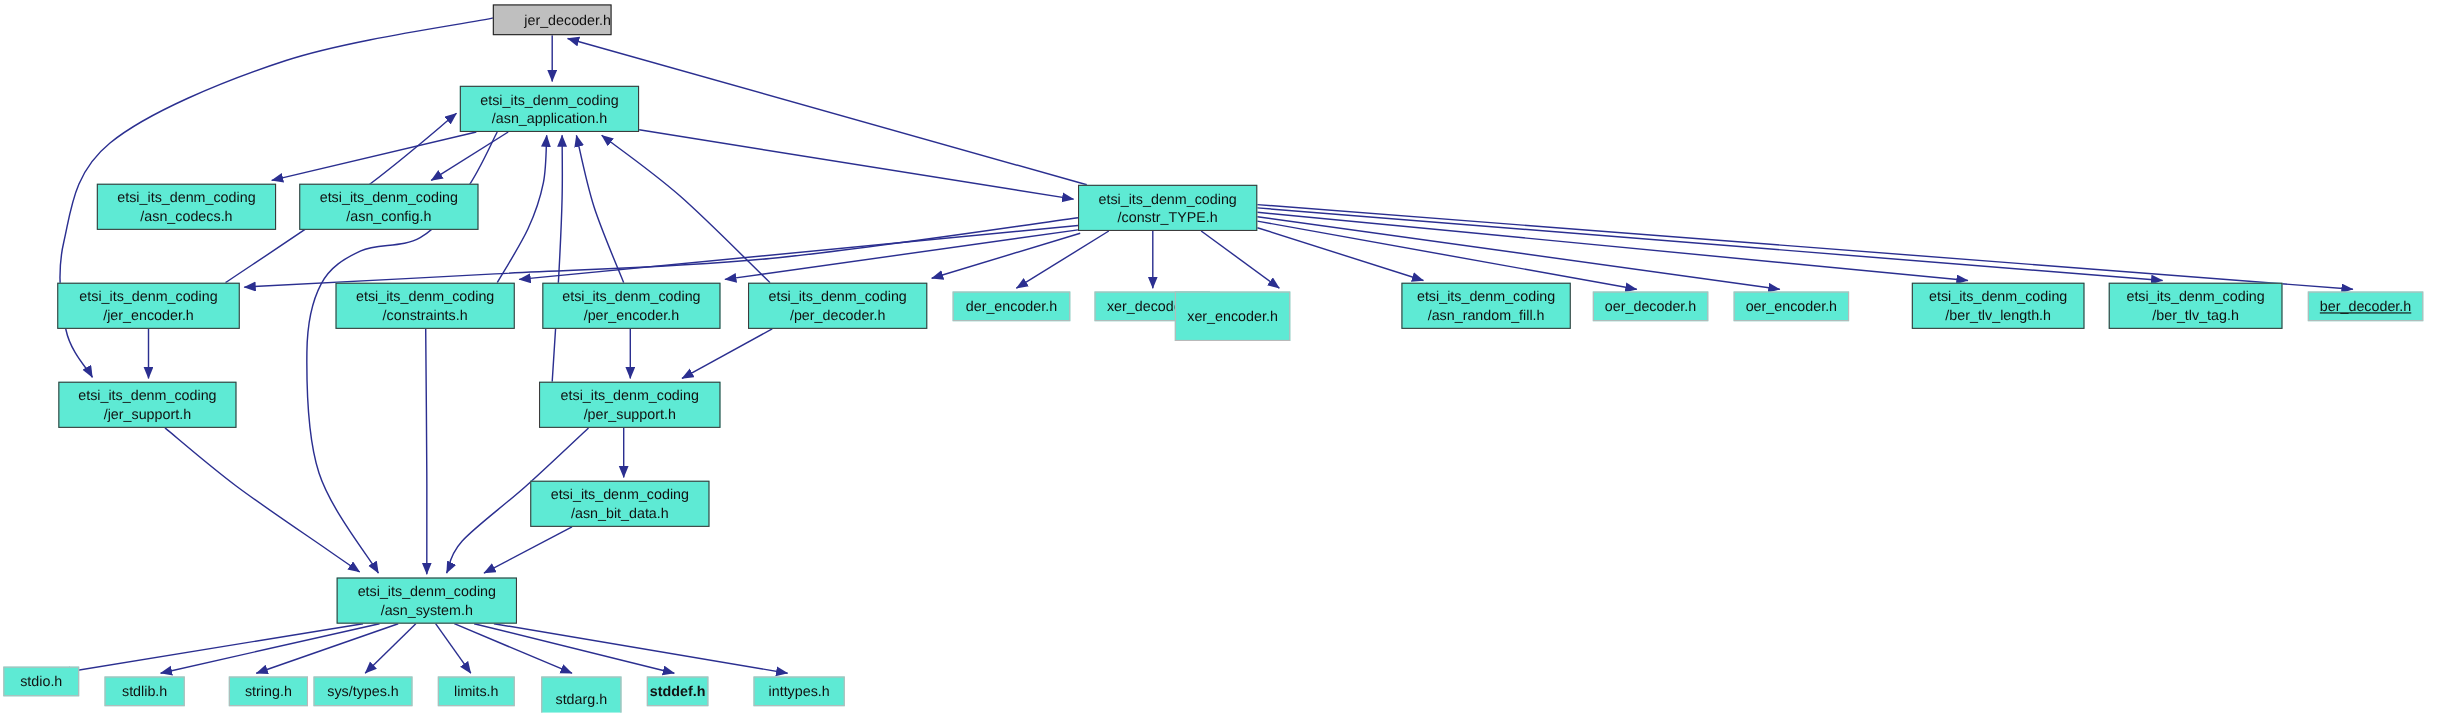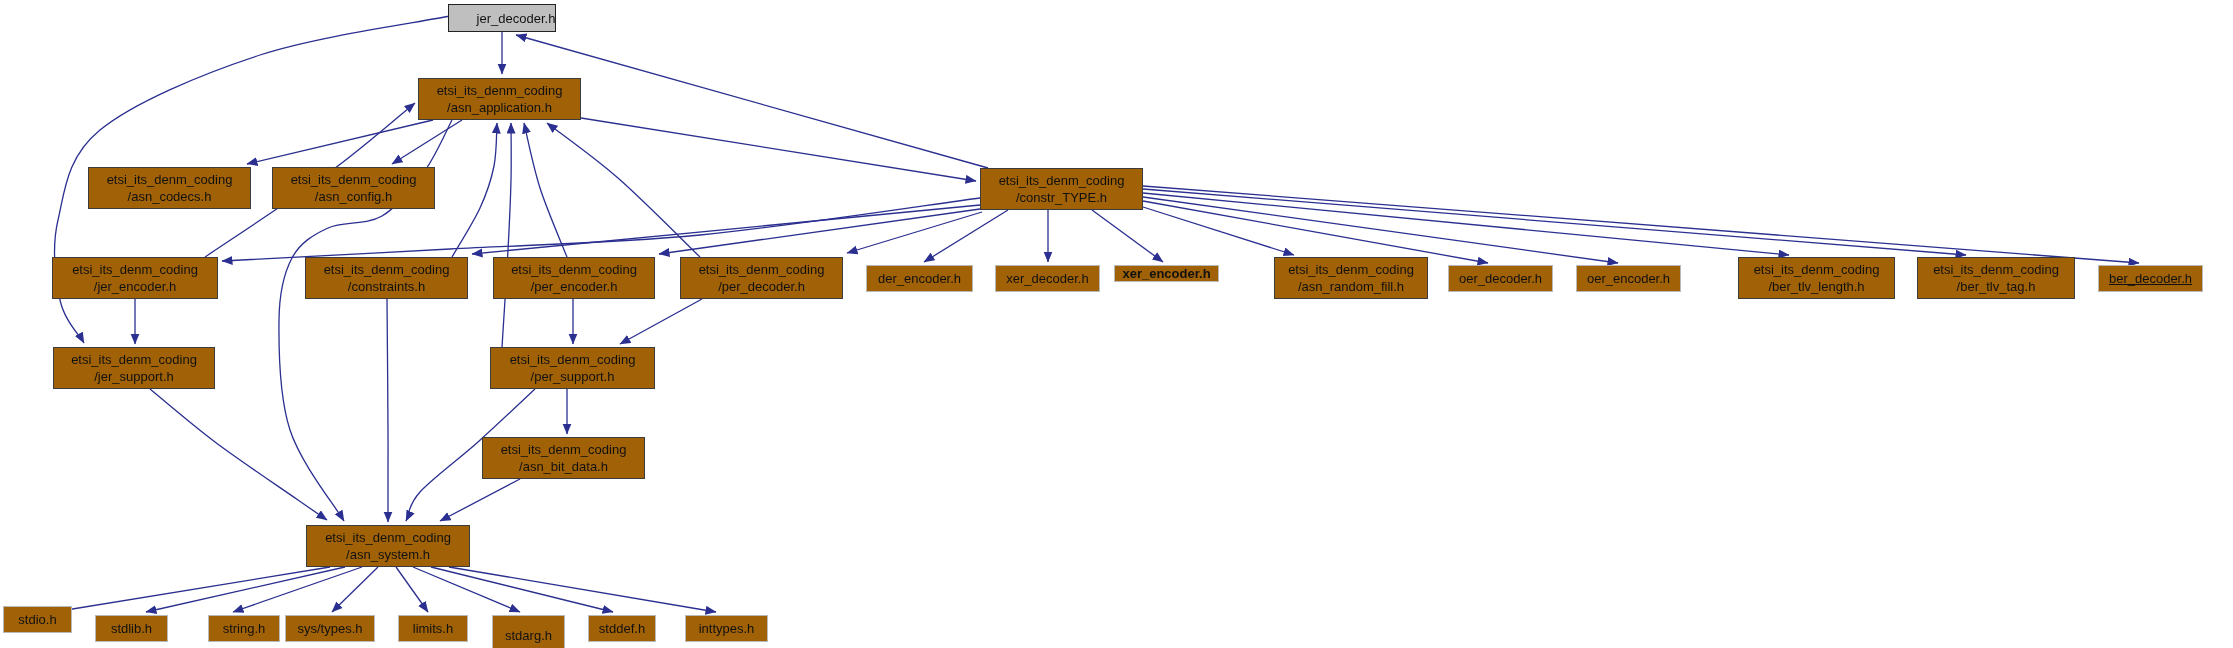--- a/index.html
+++ b/index.html
@@ -1,19 +1,19 @@
 <!DOCTYPE html>
 <html><head>
 <meta charset="utf-8">
 <style>
   html,body{margin:0;padding:0;background:#ffffff;}
   #stage{position:relative;width:2233px;height:648px;background:#ffffff;overflow:hidden;
          font-family:"Liberation Sans", sans-serif;}
   #edge-layer{position:absolute;left:0;top:0;width:2233px;height:648px;}
-  .node{position:absolute;box-sizing:border-box;background:#a16207;
+  .node{position:absolute;box-sizing:border-box;background:#5eead4;
         display:flex;flex-direction:column;align-items:center;justify-content:center;
         text-align:center;color:#111;font-size:13px;line-height:17px;white-space:nowrap;}
   .node.internal{border:1.5px solid #3c3c3c;}
   .node.root{border:1.7px solid #222222;background:#bfbfbf;}
   .node.external{border:1.4px solid #b9b9b9;}
   .node span{display:block;pointer-events:none;}
 </style>
 </head>
 <body>
 
@@ -103,21 +103,21 @@
       <div class="node internal" style="left: 680px; top: 257px; width: 163px; height: 42px;">
         <span>etsi_its_denm_coding</span>
         <span>/per_decoder.h</span>
       </div>
       <div class="node external" style="left: 866px; top: 265px; width: 107px; height: 27px;">
         <span>der_encoder.h</span>
       </div>
       <div class="node external" style="left: 995px; top: 265px; width: 105px; height: 27px;">
         <span>xer_decoder.h</span>
       </div>
-      <div class="node external" style="left: 1114px; top: 265px; width: 105px; height: 17px; font-weight: bold;">
+      <div class="node external" style="left: 1068px; top: 265px; width: 105px; height: 45px;">
         <span>xer_encoder.h</span>
       </div>
       <div class="node internal" style="left: 1274px; top: 257px; width: 154px; height: 42px;">
         <span>etsi_its_denm_coding</span>
         <span>/asn_random_fill.h</span>
       </div>
       <div class="node external" style="left: 1448px; top: 265px; width: 105px; height: 27px;">
         <span>oer_decoder.h</span>
       </div>
       <div class="node external" style="left: 1576px; top: 265px; width: 105px; height: 27px;">
@@ -161,20 +161,20 @@
       </div>
       <div class="node external" style="left: 285px; top: 615px; width: 90px; height: 27px;">
         <span>sys/types.h</span>
       </div>
       <div class="node external" style="left: 398px; top: 615px; width: 70px; height: 27px;">
         <span>limits.h</span>
       </div>
       <div class="node external" style="left: 492px; top: 615px; width: 73px; height: 41px;">
         <span>stdarg.h</span>
       </div>
-      <div class="node external" style="left: 588px; top: 615px; width: 68px; height: 27px;">
+      <div class="node external" style="left: 588px; top: 615px; width: 56px; height: 27px; font-weight: bold;">
         <span>stddef.h</span>
       </div>
       <div class="node external" style="left: 685px; top: 615px; width: 83px; height: 27px;">
         <span>inttypes.h</span>
       </div>
     </div>
 </div>
 
 </body></html>

